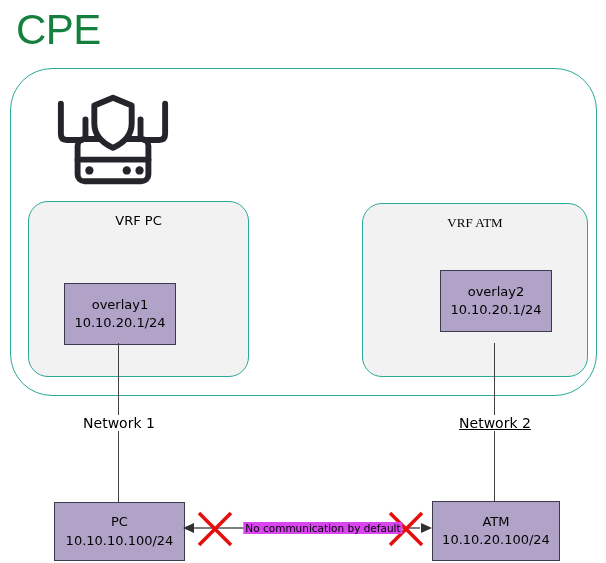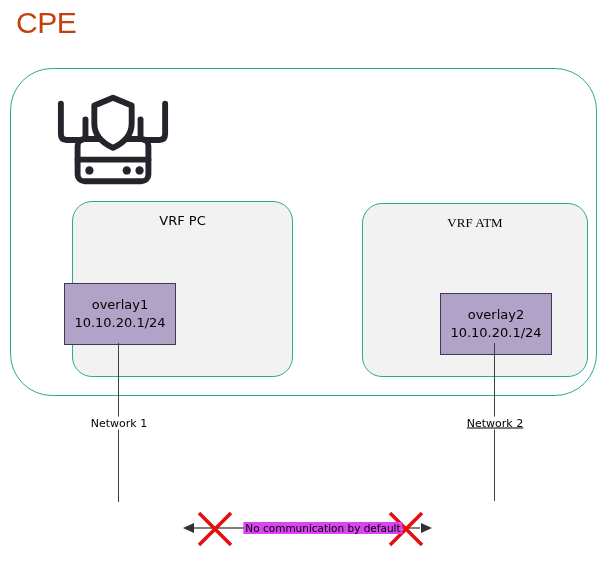--- a/index.html
+++ b/index.html
@@ -4,53 +4,53 @@
 <style>
   html,body{margin:0;padding:0;background:#fff;}
   #canvas{
     position:relative;width:606px;height:563px;background:#ffffff;overflow:hidden;
     font-family:"DejaVu Sans",sans-serif;color:#000;
     --teal:#2aa89a; --panel:#f2f2f2; --node-fill:#b1a2c7; --node-border:#3b3b4d;
     --line:#3f3f3f; --arrow-line:#7f7f7f; --arrow-head:#303030; --red-x:#e60d0d;
   }
   .title{
     position:absolute;left:16px;top:6px;
-    font-family:"Liberation Sans",sans-serif;font-size:30px;font-weight:400;
-    letter-spacing:-0.5px;color:#c2410c;
+    font-family:"Liberation Sans",sans-serif;font-size:42px;font-weight:400;
+    letter-spacing:-0.5px;color:#15803d;
   }
   .outer-box{
     position:absolute;left:10px;top:68px;width:585px;height:326px;
     border:1.6px solid var(--teal);border-radius:42px;background:#fff;
   }
   .icon-router{position:absolute;left:54px;top:94px;width:118px;height:92px;}
   .vrf{
     position:absolute;background:var(--panel);
     border:1.4px solid var(--teal);border-radius:20px;
   }
-  .vrf.pc{left:28px;top:201px;width:219px;height:174px;margin-left:44px;}
+  .vrf.pc{left:28px;top:201px;width:219px;height:174px;}
   .vrf.atm{left:362px;top:203px;width:224px;height:172px;font-family:Liberation Serif, serif;}
   .vrf-label{
     position:absolute;top:11px;left:0;width:100%;text-align:center;
     font-size:13px;color:#000;
   }
   .node{
     position:absolute;background:var(--node-fill);border:1.4px solid var(--node-border);
     display:flex;flex-direction:column;align-items:center;justify-content:center;
     font-size:13px;line-height:1.4;text-align:center;white-space:nowrap;
   }
   .node.overlay1{left:64px;top:283px;width:110px;height:60px;}
-  .node.overlay2{left:440px;top:293px;width:110px;height:60px;}
+  .node.overlay2{left:440px;top:270px;width:110px;height:60px;}
   .node.pc{left:54px;top:502px;width:129px;height:57px;}
   .node.atm{left:432px;top:501px;width:126px;height:58px;}
   .vline{position:absolute;width:1.5px;background:var(--line);}
   .vline.n1{left:117.5px;top:343px;height:159px;}
   .vline.n2{left:493.5px;top:343px;height:158px;}
   .netlabel{
     position:absolute;transform:translate(-50%,-50%);background:#fff;
-    padding:0 3px;font-size:11px;white-space:nowrap;
+    padding:0 3px;font-size:14px;white-space:nowrap;
   }
   .netlabel.n1{left:119px;top:423px;}
   .netlabel.n2{left:495px;top:423px;text-decoration:underline;}
   .arrow-line{position:absolute;left:186px;top:527.4px;width:234px;height:1.5px;background:var(--arrow-line);}
   .arrow-head{position:absolute;width:0;height:0;top:522.5px;}
   .arrow-head.left{left:183px;border-right:11px solid var(--arrow-head);border-top:5.5px solid transparent;border-bottom:5.5px solid transparent;}
   .arrow-head.right{left:421px;border-left:11px solid var(--arrow-head);border-top:5.5px solid transparent;border-bottom:5.5px solid transparent;}
   .nocomm{
     position:absolute;left:323px;top:528px;transform:translate(-50%,-50%);
     font-size:10.5px;background:#d946ef;padding:0 2px;white-space:nowrap;
@@ -96,20 +96,28 @@
     <span>overlay2</span>
     <span>10.10.20.1/24</span>
   </div>
 
   <div class="vline n1"></div>
   <div class="vline n2"></div>
 
   <div class="netlabel n1">Network 1</div>
   <div class="netlabel n2">Network 2</div>
 
+  <div class="node pc">
+    <span>PC</span>
+    <span>10.10.10.100/24</span>
+  </div>
+  <div class="node atm">
+    <span>ATM</span>
+    <span>10.10.20.100/24</span>
+  </div>
 
   <div class="arrow-line"></div>
   <div class="arrow-head left"></div>
   <div class="arrow-head right"></div>
 
   <svg class="redx left" viewBox="0 0 40 38">
     <line x1="4" y1="3" x2="36" y2="35" stroke="var(--red-x)" stroke-width="3.6"></line>
     <line x1="36" y1="3" x2="4" y2="35" stroke="var(--red-x)" stroke-width="3.6"></line>
   </svg>
   <svg class="redx right" viewBox="0 0 40 38">

